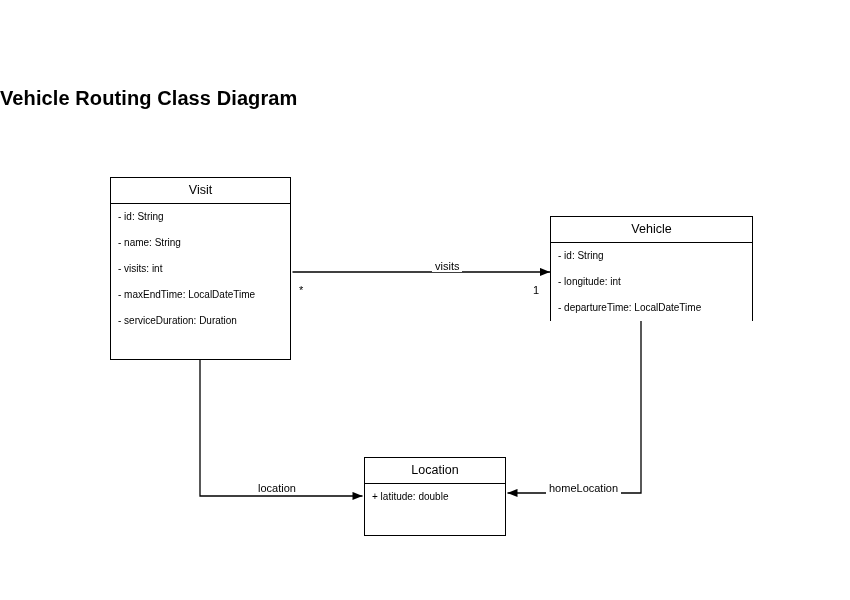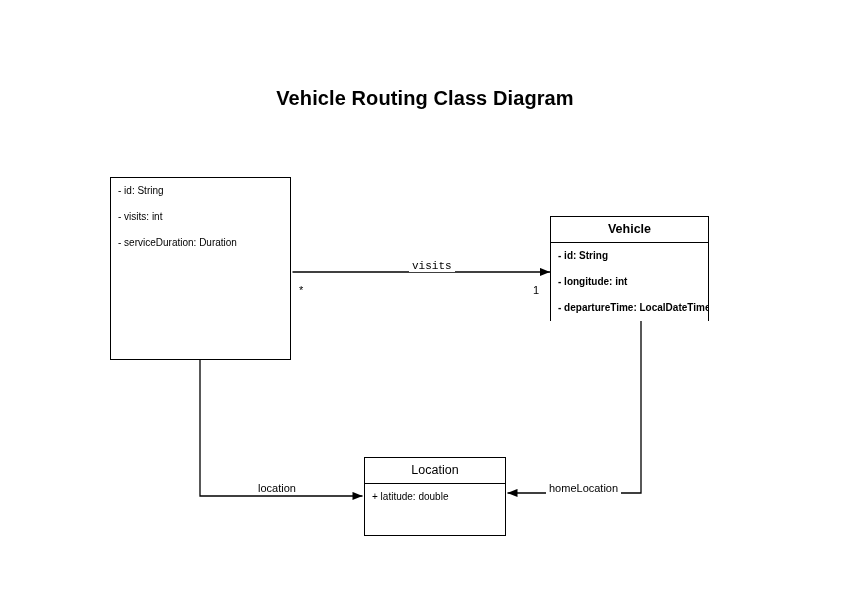--- a/index.html
+++ b/index.html
@@ -18,21 +18,21 @@
   #canvas {
     position: relative;
     width: 850px;
     height: 600px;
   }
   #diagram-title {
     position: absolute;
     left: 0;
     top: 87px;
     width: 850px;
-    text-align: center;
+    text-align: left;
     font-size: 20px;
     font-weight: bold;
     color: #000000;
     letter-spacing: 0.1px;
   }
   
   .uml-class {
     position: absolute;
     box-sizing: border-box;
     border: 1.3px solid #000000;
@@ -58,21 +58,21 @@
     box-sizing: border-box;
     height: 26px;
     line-height: 26px;
     padding-left: 7px;
     font-size: 10px;
     white-space: nowrap;
     overflow: hidden;
   }
   
   #class-visit    { left: 110px; top: 177px; width: 181px; height: 183px; }
-  #class-vehicle  { left: 550px; top: 216px; width: 159px; height: 105px; font-weight: bold; }
+  #class-vehicle  { left: 550px; top: 216px; width: 203px; height: 105px; }
   #class-location { left: 364px; top: 457px; width: 142px; height: 79px; }
 
   
   .edge-svg {
     position: absolute;
     left: 0;
     top: 0;
     width: 850px;
     height: 600px;
     z-index: 2;
@@ -93,21 +93,21 @@
     z-index: 4;
   }
   .mult-label {
     position: absolute;
     font-size: 11px;
     color: #000000;
     background: transparent;
     white-space: nowrap;
     z-index: 4;
   }
-  #label-visits       { left: 409px; top: 260px; font-family: Liberation Mono, monospace; }
+  #label-visits       { left: 432px; top: 260px; }
   #label-location     { left: 255px; top: 482px; }
   #label-homelocation { left: 546px; top: 482px; }
   #mult-visit-end     { left: 299px; top: 284px; }
   #mult-vehicle-end   { left: 533px; top: 284px; }
 </style>
 </head>
 <body>
 
 <div id="canvas">
 
@@ -134,23 +134,26 @@
 
   <div class="edge-label" id="label-location">location</div>
 
   <div class="edge-label" id="label-homelocation">homeLocation</div>
 
   <div class="mult-label" id="mult-visit-end">*</div>
 
   <div class="mult-label" id="mult-vehicle-end">1</div>
 
   <div class="uml-class" id="class-visit">
+    <div class="uml-class-name">Visit</div>
     <div class="uml-attrs">
       <div class="uml-attr">- id: String</div>
+      <div class="uml-attr">- name: String</div>
       <div class="uml-attr">- visits: int</div>
+      <div class="uml-attr">- maxEndTime: LocalDateTime</div>
       <div class="uml-attr">- serviceDuration: Duration</div>
     </div>
   </div>
 
   <div class="uml-class" id="class-vehicle">
     <div class="uml-class-name">Vehicle</div>
     <div class="uml-attrs">
       <div class="uml-attr">- id: String</div>
       <div class="uml-attr">- longitude: int</div>
       <div class="uml-attr">- departureTime: LocalDateTime</div>

